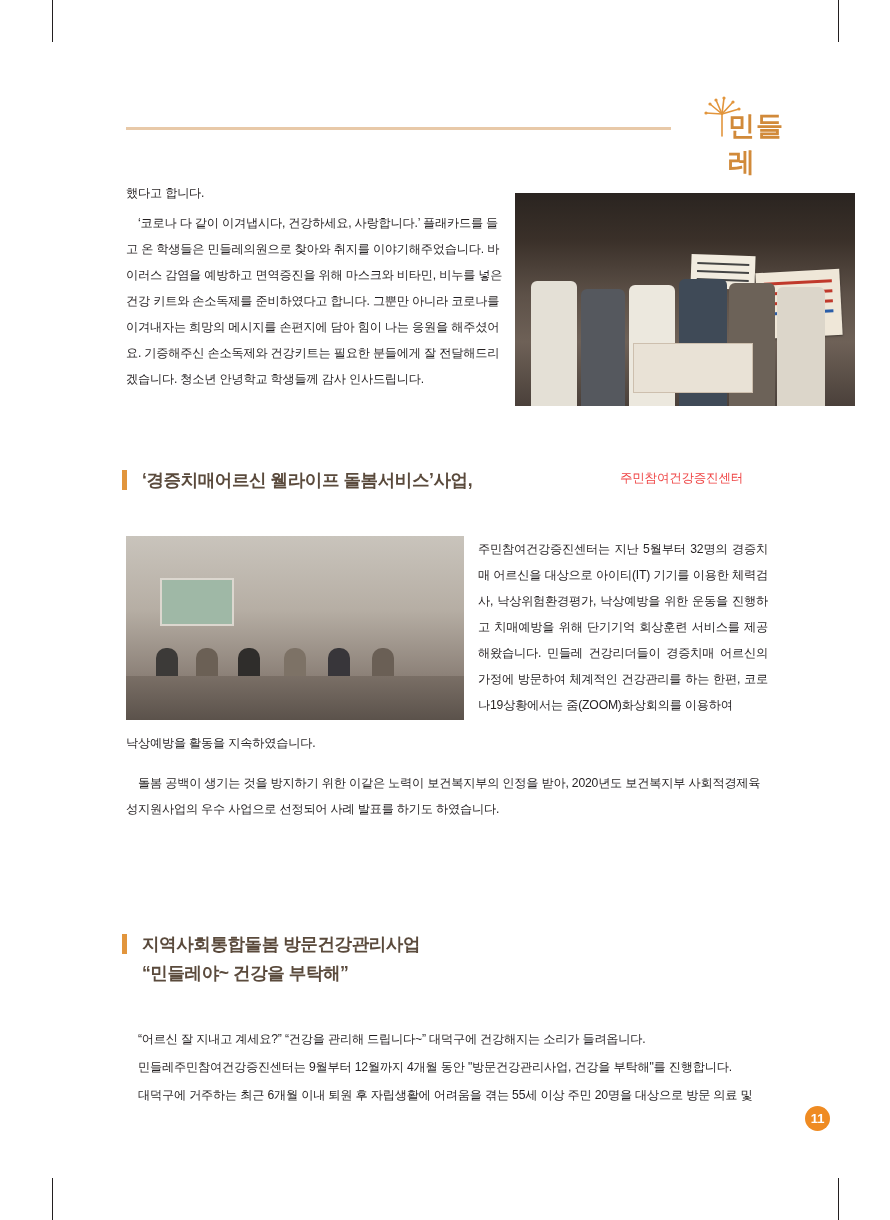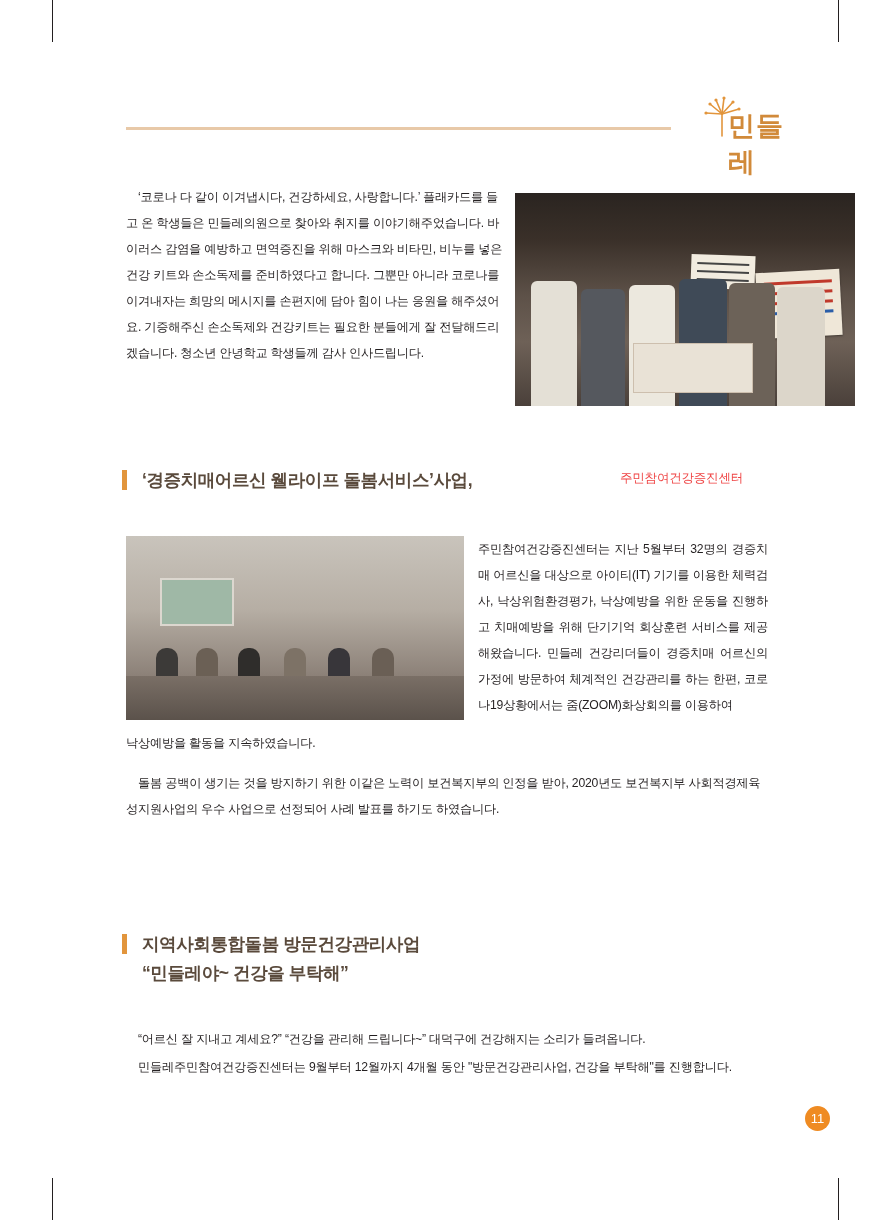--- a/index.html
+++ b/index.html
@@ -136,21 +136,21 @@
 
   #sec2-head { left: 122px; top: 930px; width: 520px; }
   #sec2-body { position: absolute; left: 126px; top: 1026px; width: 650px; }
   #sec2-body p { margin: 0 0 2px 0; }
 
   
   .page-num {
     position: absolute; right: 60px; top: 1106px;
     width: 25px; height: 25px; border-radius: 50%;
     background: #ef8b22; color: #ffffff;
-    font-size: 13px; font-weight: normal;
+    font-size: 13px; font-weight: bold;
     display: flex; align-items: center; justify-content: center;
   }
   p { margin: 0; }
 </style>
 </head>
 <body>
 
 <div class="crop-mark cm-tl-v"></div>
 <div class="crop-mark cm-tr-v"></div>
 <div class="crop-mark cm-bl-v"></div>
@@ -175,20 +175,21 @@
       <circle cx="24" cy="2" r="1.6"></circle>
         <circle cx="33" cy="6" r="1.6"></circle>
       <circle cx="39" cy="13" r="1.6"></circle>
         <circle cx="6" cy="17" r="1.6"></circle>
     </g>
   </svg>
   <div class="logo-text">민들레</div>
 </div>
 
 <div id="top-section">
+  <p id="top-para-0" class="body-text">했다고 합니다.</p>
   <p id="top-para-1" class="body-text indent">‘코로나 다 같이 이겨냅시다, 건강하세요, 사랑합니다.’ 플래카드를 들고 온 학생들은 민들레의원으로 찾아와 취지를 이야기해주었습니다. 바이러스 감염을 예방하고 면역증진을 위해 마스크와 비타민, 비누를 넣은 건강 키트와 손소독제를 준비하였다고 합니다. 그뿐만 아니라 코로나를 이겨내자는 희망의 메시지를 손편지에 담아 힘이 나는 응원을 해주셨어요. 기증해주신 손소독제와 건강키트는 필요한 분들에게 잘 전달해드리겠습니다. 청소년 안녕학교 학생들께 감사 인사드립니다.</p>
 </div>
 
 <div class="photo" id="photo-students">
   <div class="ph-board2"></div>
   <div class="ph-board"></div>
   <div class="ph-fig" style="left:16px;top:88px;width:46px;height:125px;background:#e4e0d6;"></div>
   <div class="ph-fig" style="left:66px;top:96px;width:44px;height:117px;background:#55585e;"></div>
   <div class="ph-fig" style="left:114px;top:92px;width:46px;height:121px;background:#ece8de;"></div>
   <div class="ph-fig" style="left:164px;top:86px;width:48px;height:127px;background:#3f4a57;"></div>
@@ -223,15 +224,16 @@
 
 <div class="sec-head" id="sec2-head">
   <div class="sec-bar"></div>
   <div class="sec-title">지역사회통합돌봄 방문건강관리사업</div>
   <div class="sec-title">“민들레야~ 건강을 부탁해”</div>
 </div>
 
 <div id="sec2-body">
   <p class="body-text indent">“어르신 잘 지내고 계세요?” “건강을 관리해 드립니다~” 대덕구에 건강해지는 소리가 들려옵니다.</p>
   <p class="body-text indent">민들레주민참여건강증진센터는 9월부터 12월까지 4개월 동안 "방문건강관리사업, 건강을 부탁해"를 진행합니다.</p>
+  <p class="body-text indent">대덕구에 거주하는 최근 6개월 이내 퇴원 후 자립생활에 어려움을 겪는 55세 이상 주민 20명을 대상으로 방문 의료 및</p>
 </div>
 
 <div class="page-num">11</div>
 
 </body></html>

